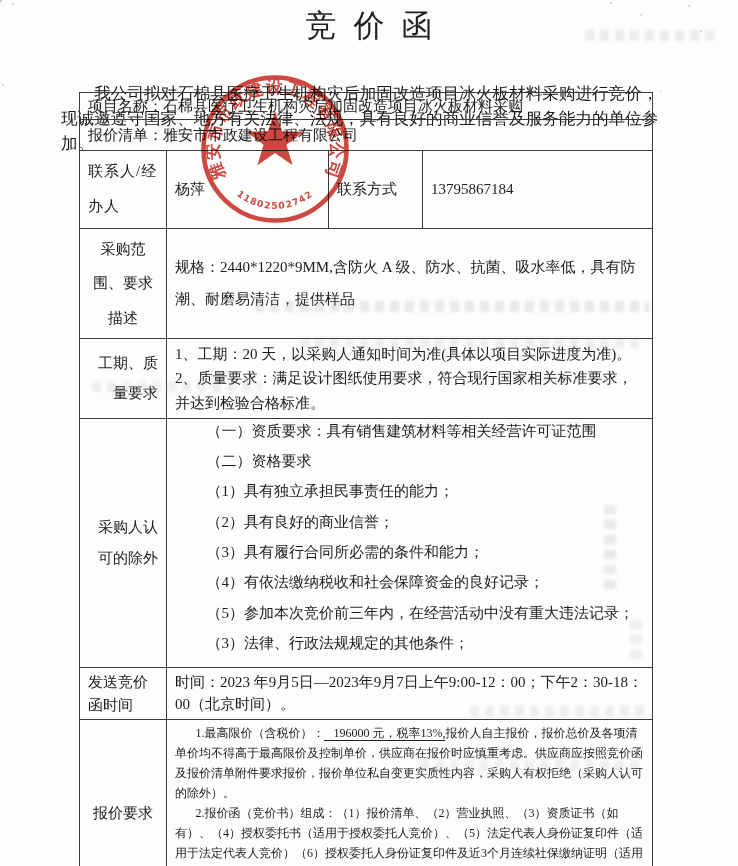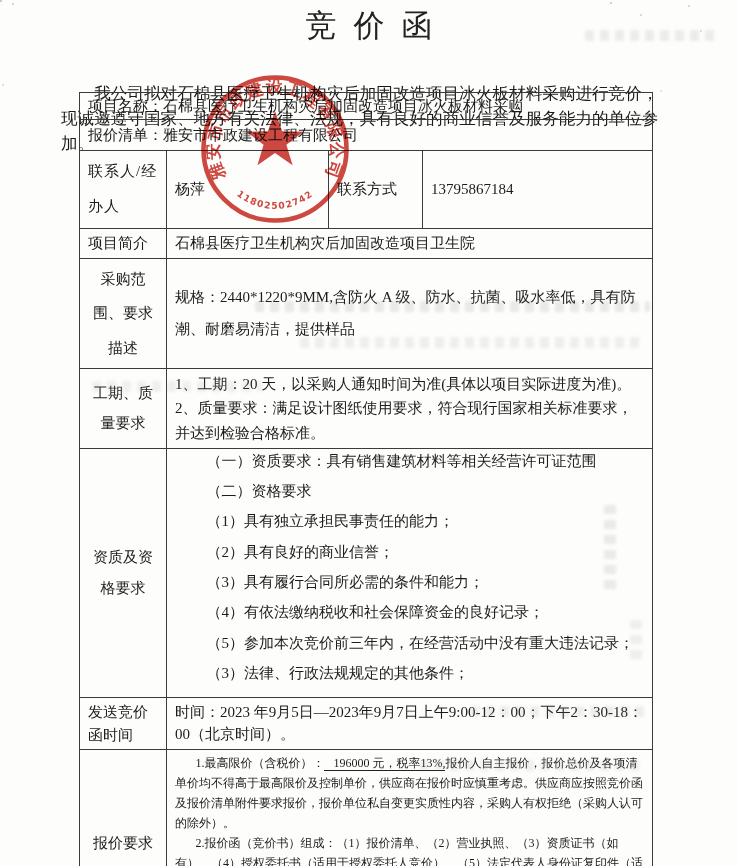--- a/index.html
+++ b/index.html
@@ -29,21 +29,21 @@
   .bidtable td {
     border:1.6px solid #3b3b3b;
     font-size:15px; color:#1c1c1c;
     padding:3px 8px; vertical-align:middle;
     overflow:hidden;
   }
   .label-cell { padding:3px 5px 3px 6px; }
   .lab-center { text-align:center; }
   .lab-spread { line-height:2.35; letter-spacing:1px; }
   .lab-wide   { line-height:2.3;text-align:center; }
-  .lab-mid    { line-height:2.05; }
+  .lab-mid    { line-height:2.05;text-align:right; }
   .lab-tight  { line-height:1.5; }
   .v-top { vertical-align:top; padding-top:10px; }
   .row-scope-content { line-height:2.15; }
   .row-schedule-content p { margin:0; line-height:1.62; }
   .row-qual-content { padding-top:9px; padding-bottom:4px; }
   .row-qual-content p { margin:0 0 10.5px 0; line-height:1.32; text-indent:2.1em; }
   .row-quote-content { padding-top:5px; padding-bottom:4px; }
   .row-quote-content p { margin:0; line-height:20px; font-size:12px; text-indent:1.7em; }
   .uline { border-bottom:1.3px solid #222; white-space:pre-wrap; }
 
@@ -98,40 +98,36 @@
       <td colspan="4"><span>报价清单：</span><span>雅安市市政建设工程有限公司</span></td>
     </tr>
 
     <tr style="height:60px">
       <td class="label-cell lab-spread">联系人/经办人</td>
       <td class="v-top">杨萍</td>
       <td class="v-top">联系方式</td>
       <td class="v-top">13795867184</td>
     </tr>
 
-    <tr style="height:30px">
-      <td class="label-cell">项目简介</td>
-      <td colspan="3">石棉县医疗卫生机构灾后加固改造项目卫生院</td>
-    </tr>
 
     <tr style="height:65px">
       <td class="label-cell lab-wide">采购范围、要求描述</td>
       <td colspan="3" class="row-scope-content">规格：2440*1220*9MM,含防火 A 级、防水、抗菌、吸水率低，具有防潮、耐磨易清洁，提供样品</td>
     </tr>
 
     <tr style="height:78px">
       <td class="label-cell lab-center lab-mid">工期、质量要求</td>
       <td colspan="3" class="row-schedule-content">
         <p>1、工期：20 天，以采购人通知时间为准(具体以项目实际进度为准)。</p>
         <p>2、质量要求：满足设计图纸使用要求，符合现行国家相关标准要求，并达到检验合格标准。</p>
       </td>
     </tr>
 
     <tr style="height:244px">
-      <td class="label-cell lab-center lab-mid">资质及资格要求</td>
+      <td class="label-cell lab-center lab-mid">采购人认可的除外</td>
       <td colspan="3" class="row-qual-content v-top">
         <p>（一）资质要求：具有销售建筑材料等相关经营许可证范围</p>
         <p>（二）资格要求</p>
         <p>（1）具有独立承担民事责任的能力；</p>
         <p>（2）具有良好的商业信誉；</p>
         <p>（3）具有履行合同所必需的条件和能力；</p>
         <p>（4）有依法缴纳税收和社会保障资金的良好记录；</p>
         <p>（5）参加本次竞价前三年内，在经营活动中没有重大违法记录；</p>
         <p>（3）法律、行政法规规定的其他条件；</p>
       </td>

